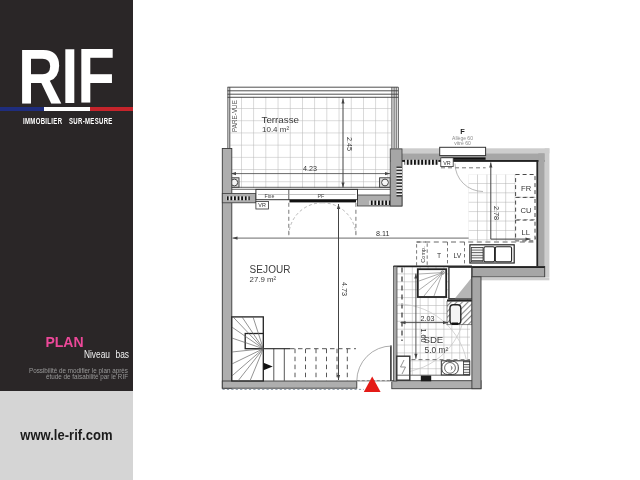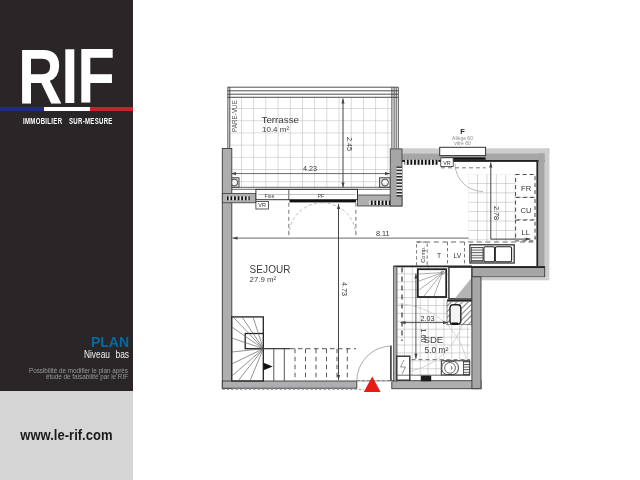--- a/index.html
+++ b/index.html
@@ -16,21 +16,21 @@
 <div class="abs" style="left:18px;top:44px;width:130px;color:#fff;font-weight:bold;font-size:78px;letter-spacing:-1.5px;line-height:64px;transform:scaleX(0.79);transform-origin:left top;">RIF</div>
 
 <div class="abs" style="left:0;top:106.7px;width:44px;height:4.4px;background:#1f2d7d;"></div>
 
 <div class="abs" style="left:44px;top:106.7px;width:46px;height:4.4px;background:#fdfdfd;"></div>
 
 <div class="abs" style="left:90px;top:106.7px;width:43px;height:4.4px;background:#c5242b;"></div>
 
 <div class="abs" style="left:22.5px;top:116.3px;color:#fff;font-weight:bold;font-size:9.2px;letter-spacing:0.5px;word-spacing:7px;white-space:nowrap;transform:scaleX(0.655);transform-origin:left top;">IMMOBILIER SUR-MESURE</div>
 
-<div class="abs" style="left:0;top:334px;width:129px;text-align:right;color:#0369a1;font-weight:bold;font-size:14px;">PLAN</div>
+<div class="abs" style="left:0;top:334px;width:129px;text-align:center;color:#ec4899;font-weight:bold;font-size:14px;">PLAN</div>
 
 <div class="abs" style="left:0;top:348.6px;width:129px;text-align:right;color:#f2f2f2;font-size:10.2px;word-spacing:4px;transform:scaleX(0.82);transform-origin:129px top;">Niveau bas</div>
 
 <div class="abs" style="left:0;top:367.5px;width:128px;text-align:right;color:#999;font-size:6.3px;line-height:6.6px;">Possibilité de modifier le plan après<br>étude de faisabilité par le RIF</div>
 
 <div class="abs" style="left:0;top:426px;width:133px;text-align:center;color:#1b1b1b;font-weight:bold;font-size:15.5px;transform:scaleX(0.84);transform-origin:66px top;">www.le-rif.com</div>
 
 <svg class="abs" style="left:0;top:0;" width="640" height="480" viewBox="0 0 640 480">
 <defs>
   <pattern id="tileT" width="12.2" height="12.2" patternUnits="userSpaceOnUse" x="229.7" y="96.8">

